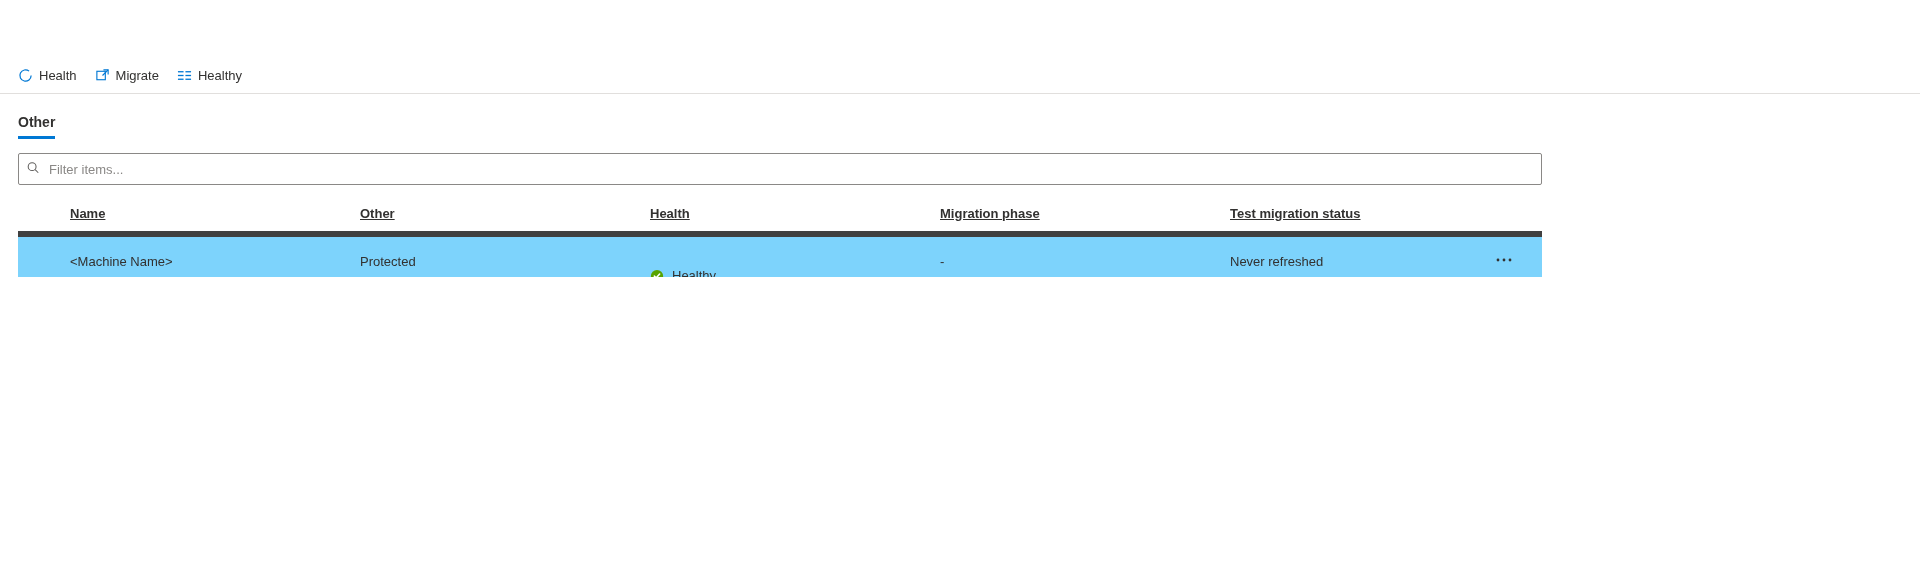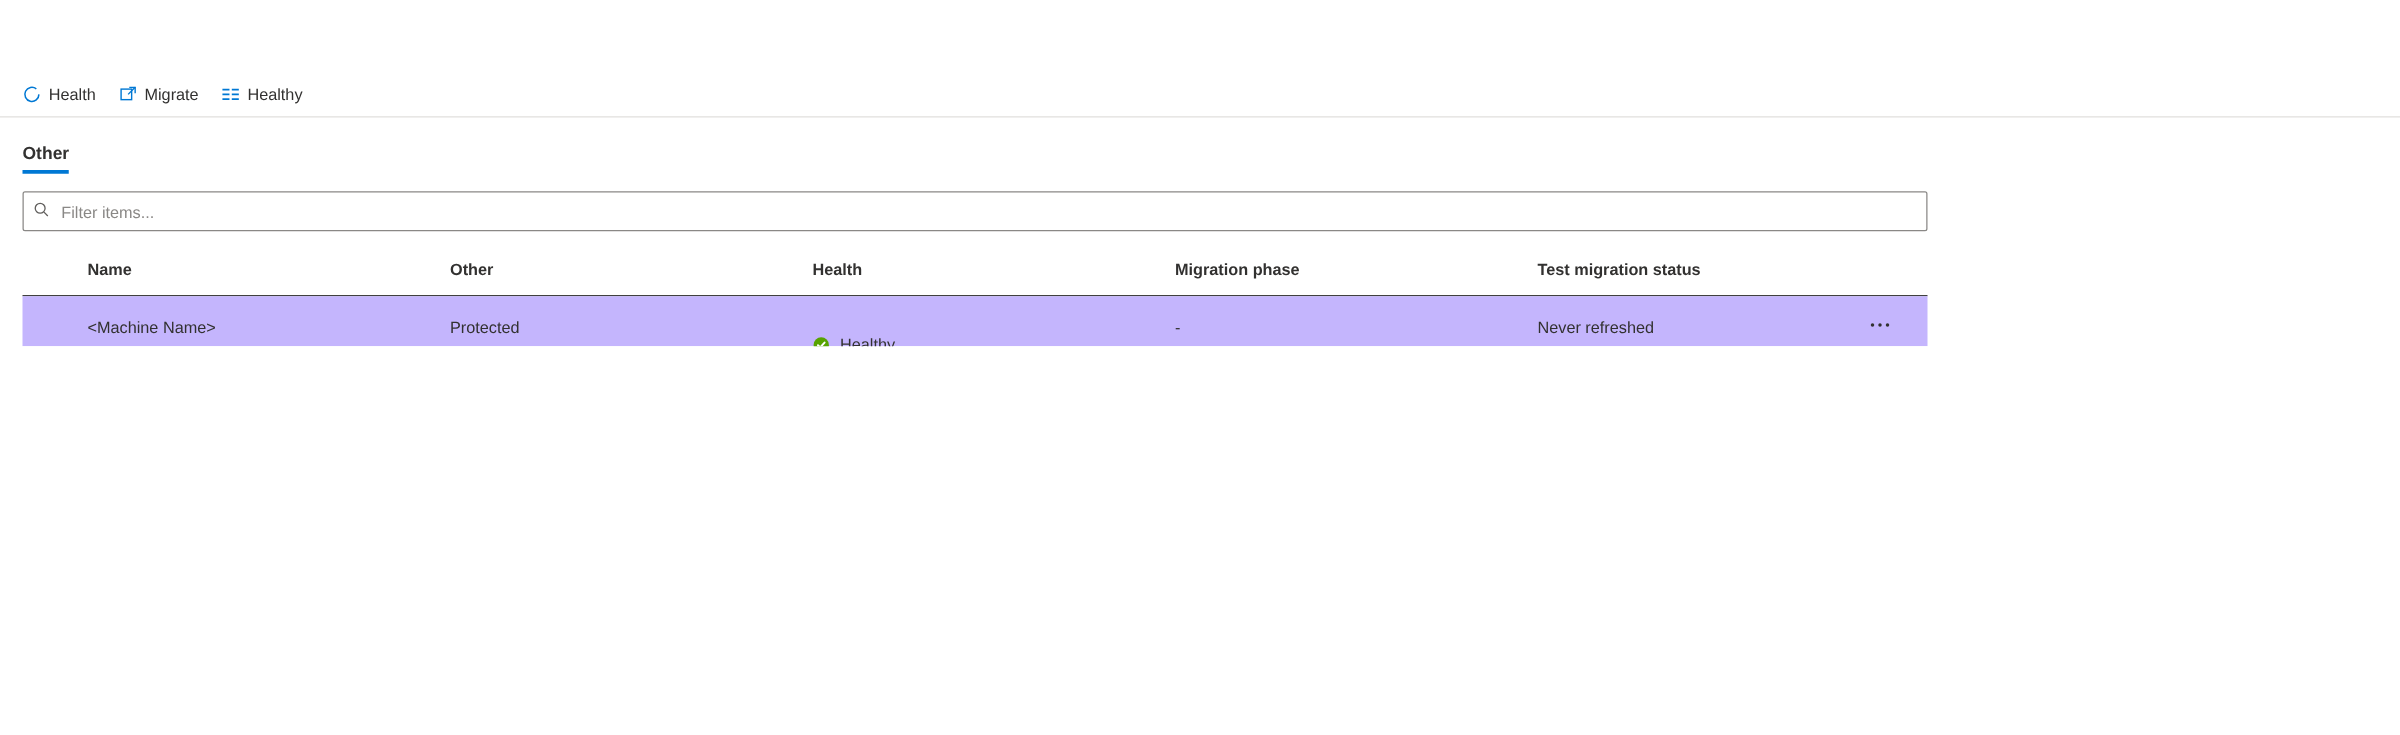--- a/index.html
+++ b/index.html
@@ -89,34 +89,35 @@
       width: calc(100% - 360px);
     }
     .table-header {
       display: grid;
       grid-template-columns: 50px 290px 290px 290px 290px 1fr 60px;
       align-items: center;
       height: 42px;
       font-size: 13px;
       font-weight: 600;
       color: #323130;
-      border-bottom: 1px solid #404040;
+      border-bottom: 6px solid #404040;
+      text-decoration: underline;
     }
     .table-header > div {
       padding: 0 8px 0 2px;
     }
     .table-header > div:first-child {
       padding-left: 12px;
     }
     .table-row {
       display: grid;
       grid-template-columns: 50px 290px 290px 290px 290px 1fr 60px;
       align-items: center;
       height: 40px;
-      background: #c4b5fd;
+      background: #7dd3fc;
       font-size: 13px;
       color: #323130;
     }
     .table-row > div {
       padding: 0 8px 0 2px;
     }
     .cell-name {
       padding-left: 2px;
     }
     .cell-empty-lead {

